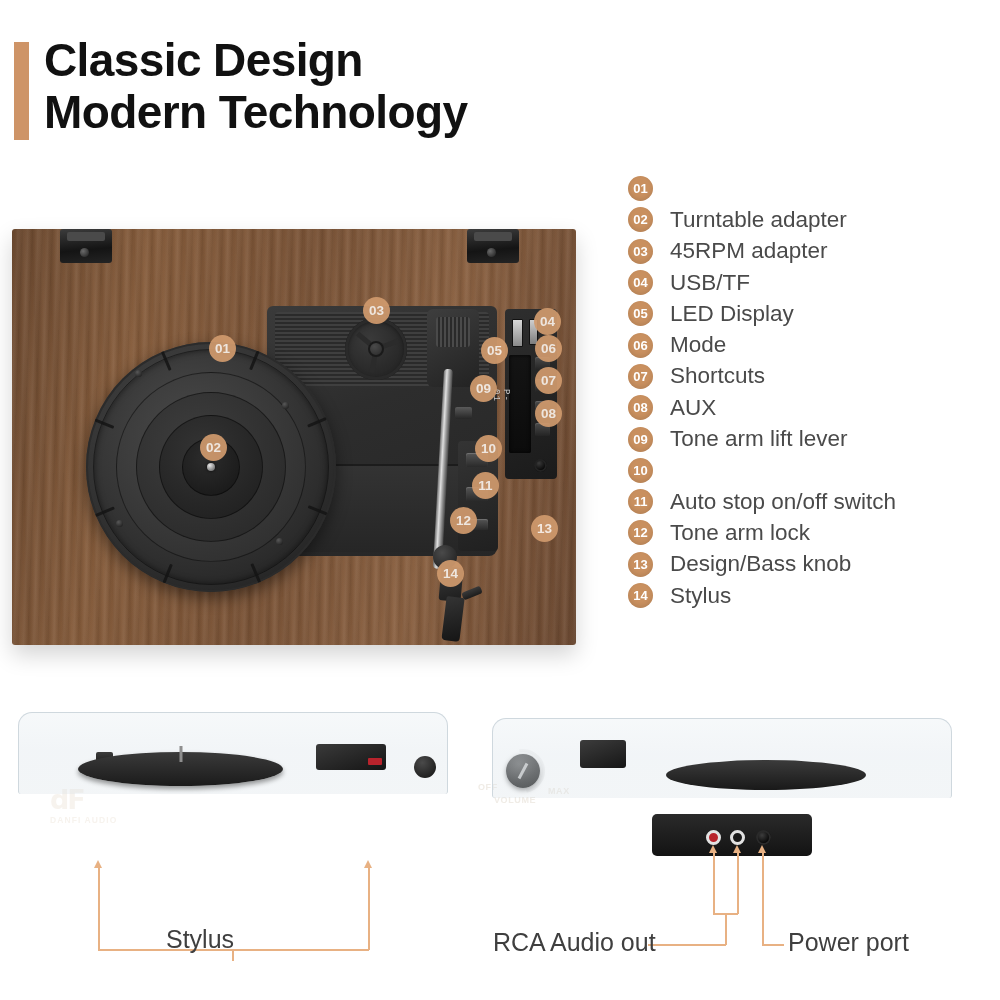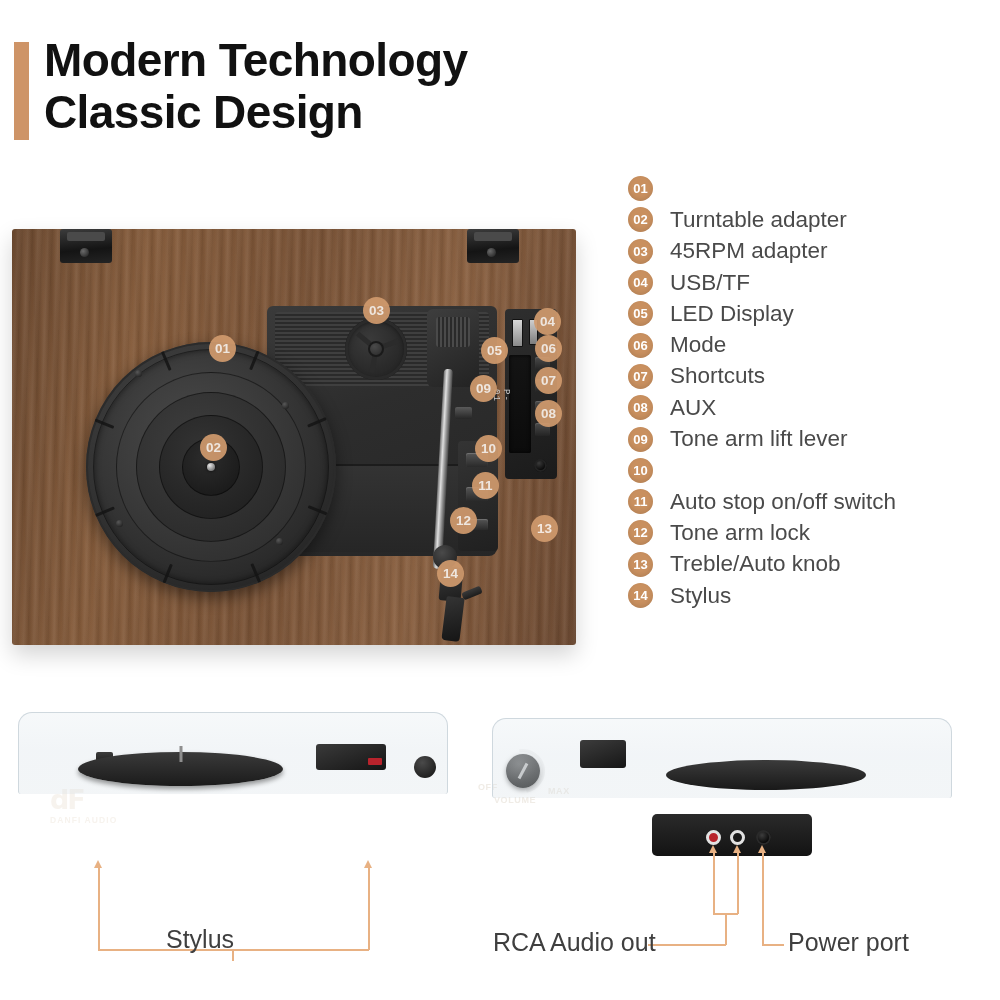--- a/index.html
+++ b/index.html
@@ -394,22 +394,22 @@
     font-size: 25px; color: #3f3f3f;
     white-space: nowrap;
   }
 </style>
 </head>
 <body>
 
 <div id="heading">
   <div id="accent-bar"></div>
   <div id="title-block">
+    <div>Classic Design</div>
     <div>Modern Technology</div>
-    <div>Classic Design</div>
   </div>
 </div>
 
 <div id="legend">
     <div class="legend-item">
       <div class="badge">01</div>
     </div>
     <div class="legend-item">
       <div class="badge">02</div>
       <div class="legend-label">Turntable adapter</div>
@@ -448,21 +448,21 @@
     <div class="legend-item">
       <div class="badge">11</div>
       <div class="legend-label">Auto stop on/off switch</div>
     </div>
     <div class="legend-item">
       <div class="badge">12</div>
       <div class="legend-label">Tone arm lock</div>
     </div>
     <div class="legend-item">
       <div class="badge">13</div>
-      <div class="legend-label">Treble/Auto knob</div>
+      <div class="legend-label">Design/Bass knob</div>
     </div>
     <div class="legend-item">
       <div class="badge">14</div>
       <div class="legend-label">Stylus</div>
     </div>
   </div>
 
 <div id="main-photo">
   <div id="cabinet">
     <div class="hinge" id="hinge-left"></div>

